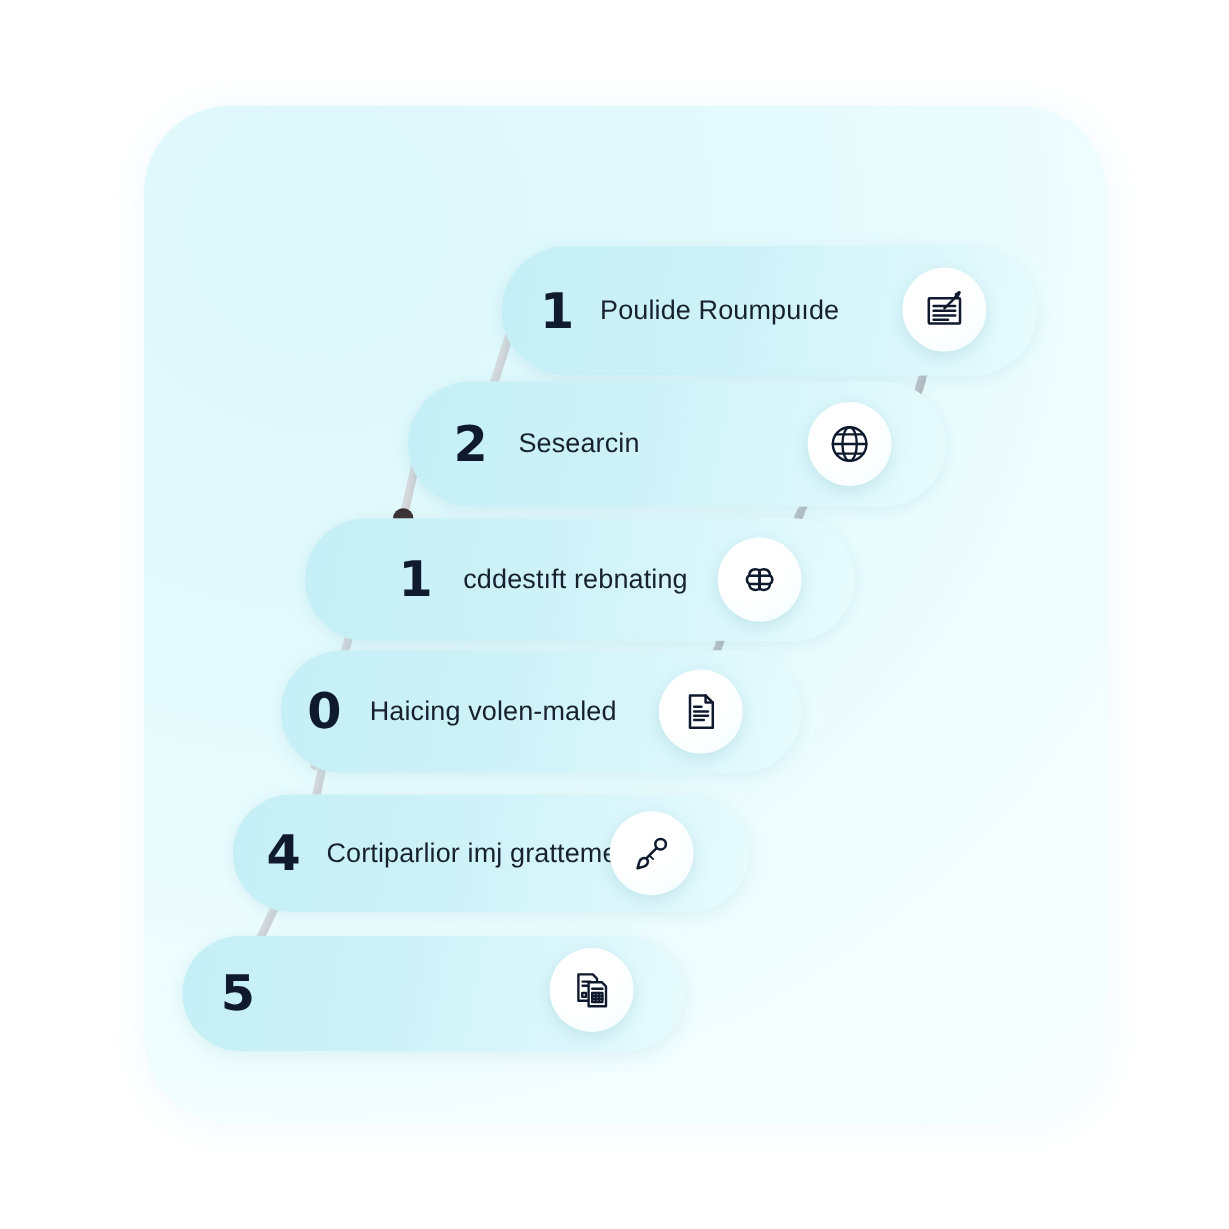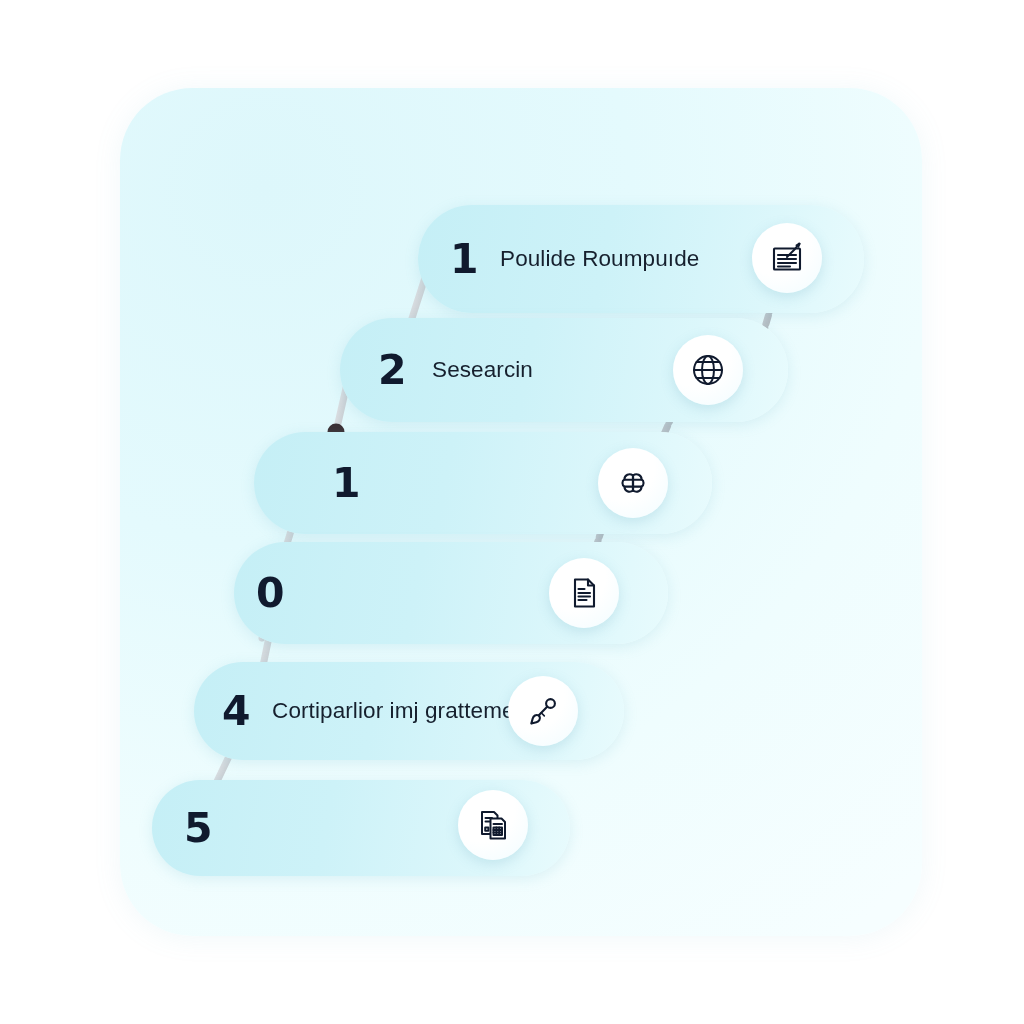--- a/index.html
+++ b/index.html
@@ -227,38 +227,40 @@
         <line x1="7.6" y1="11" x2="30.4" y2="11"></line>
         <line x1="7.6" y1="27" x2="30.4" y2="27"></line>
       </svg>
     </span>
   </div>
 
   <div class="step-row" style="left:254px; top:432px; width:458px; height:102px;">
     <div class="pill"></div>
     <div class="row-content" style="padding-left:78px; gap:26px;">
       <span class="step-num">1</span>
+      <span class="step-label">cddestıft rebnating</span>
     </div>
   </div>
   <div class="icon-bubble" style="left:598px; top:448px;">
     <span>
       <svg width="38" height="38" viewBox="0 0 38 38" fill="none" stroke="#101a2e" stroke-width="2.1" stroke-linecap="round" stroke-linejoin="round">
         <path d="M19 11.5 c-3.6 -2.6 -8.6 -0.6 -8.6 3.9 c-2.6 1.4 -2.6 5.8 0 7.2 c0 4.5 5 6.5 8.6 3.9 Z"></path>
         <path d="M19 11.5 c3.6 -2.6 8.6 -0.6 8.6 3.9 c2.6 1.4 2.6 5.8 0 7.2 c0 4.5 -5 6.5 -8.6 3.9 Z"></path>
         <line x1="19" y1="11" x2="19" y2="27"></line>
         <line x1="10.6" y1="15.8" x2="27.4" y2="15.8"></line>
         <line x1="10.6" y1="22.6" x2="27.4" y2="22.6"></line>
       </svg>
     </span>
   </div>
 
   <div class="step-row" style="left:234px; top:542px; width:434px; height:102px;">
     <div class="pill"></div>
     <div class="row-content" style="padding-left:22px; gap:24px;">
       <span class="step-num">0</span>
+      <span class="step-label">Haicing volen-maled</span>
     </div>
   </div>
   <div class="icon-bubble" style="left:549px; top:558px;">
     <span>
       <svg width="36" height="36" viewBox="0 0 36 36" fill="none" stroke="#101a2e" stroke-width="2.1" stroke-linecap="round" stroke-linejoin="round">
         <path d="M9 4.5 h13 l6 6 v21 h-19 Z"></path>
         <path d="M22 4.5 v6 h6"></path>
         <line x1="12.5" y1="14" x2="18.5" y2="14"></line>
         <line x1="12.5" y1="18" x2="24" y2="18"></line>
         <line x1="12.5" y1="21.5" x2="24" y2="21.5"></line>

